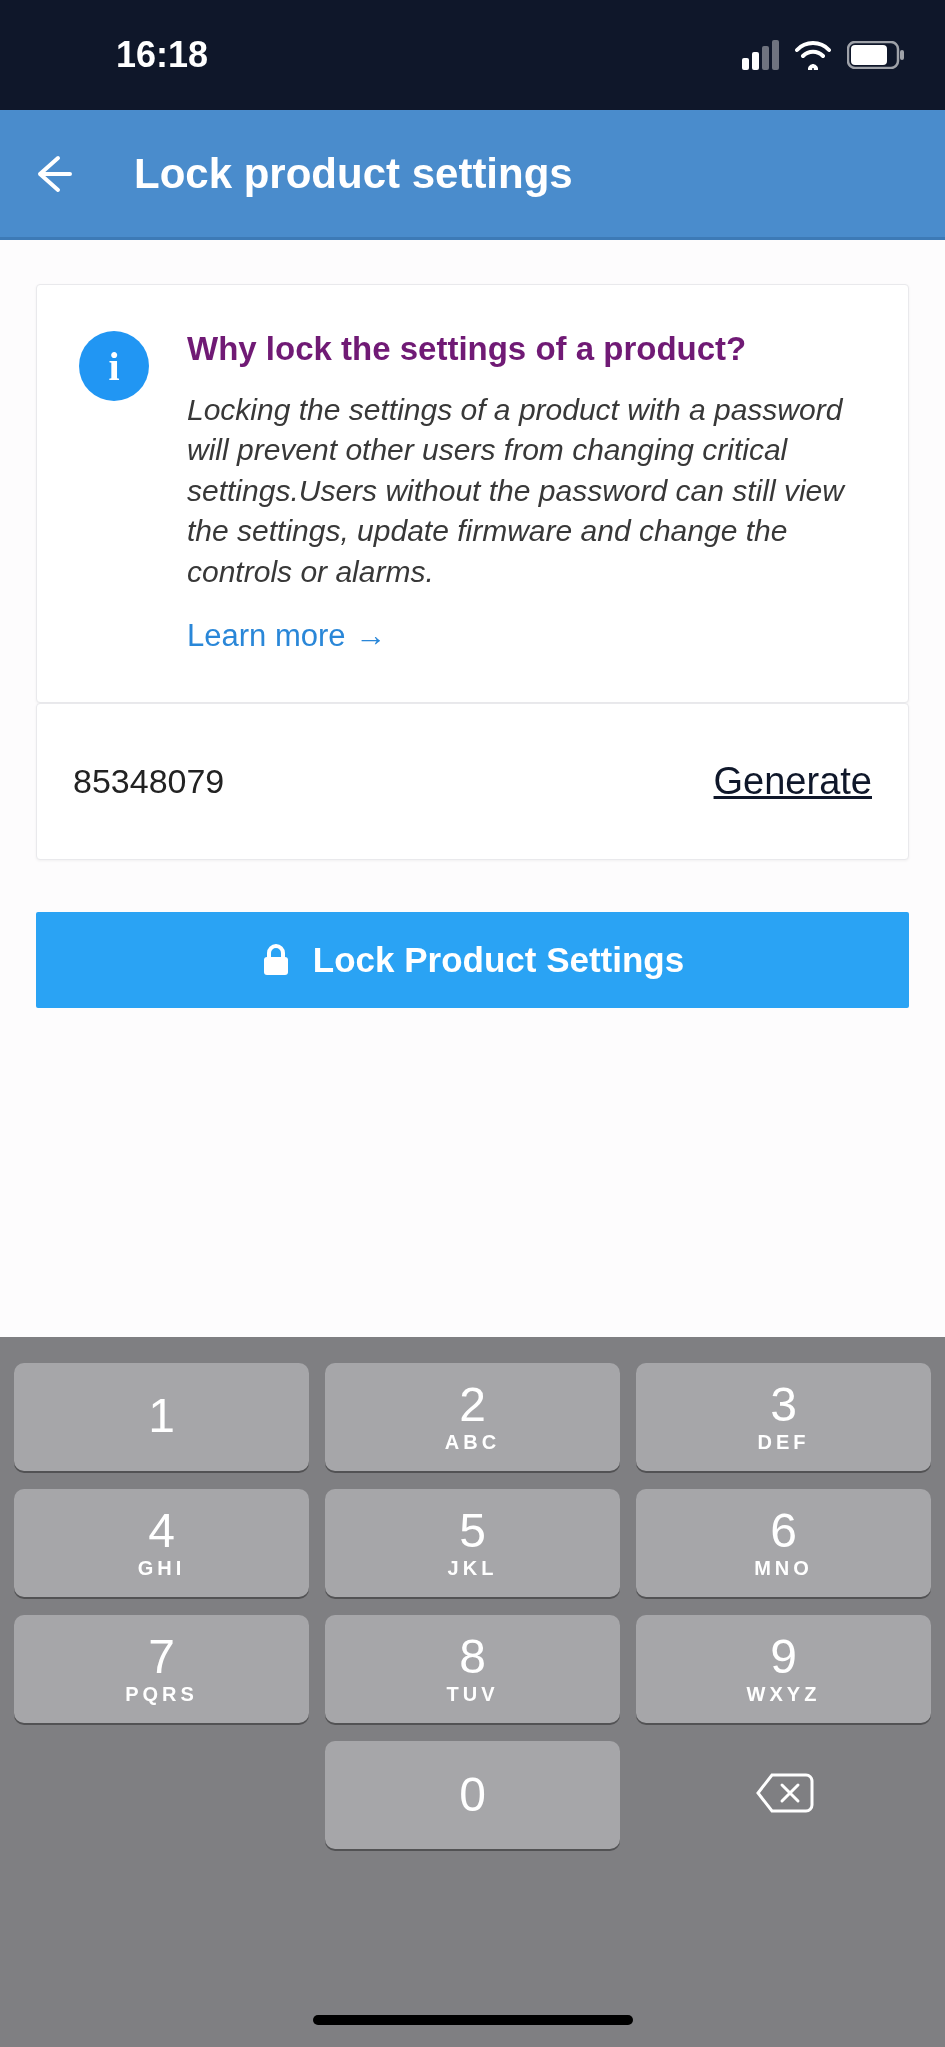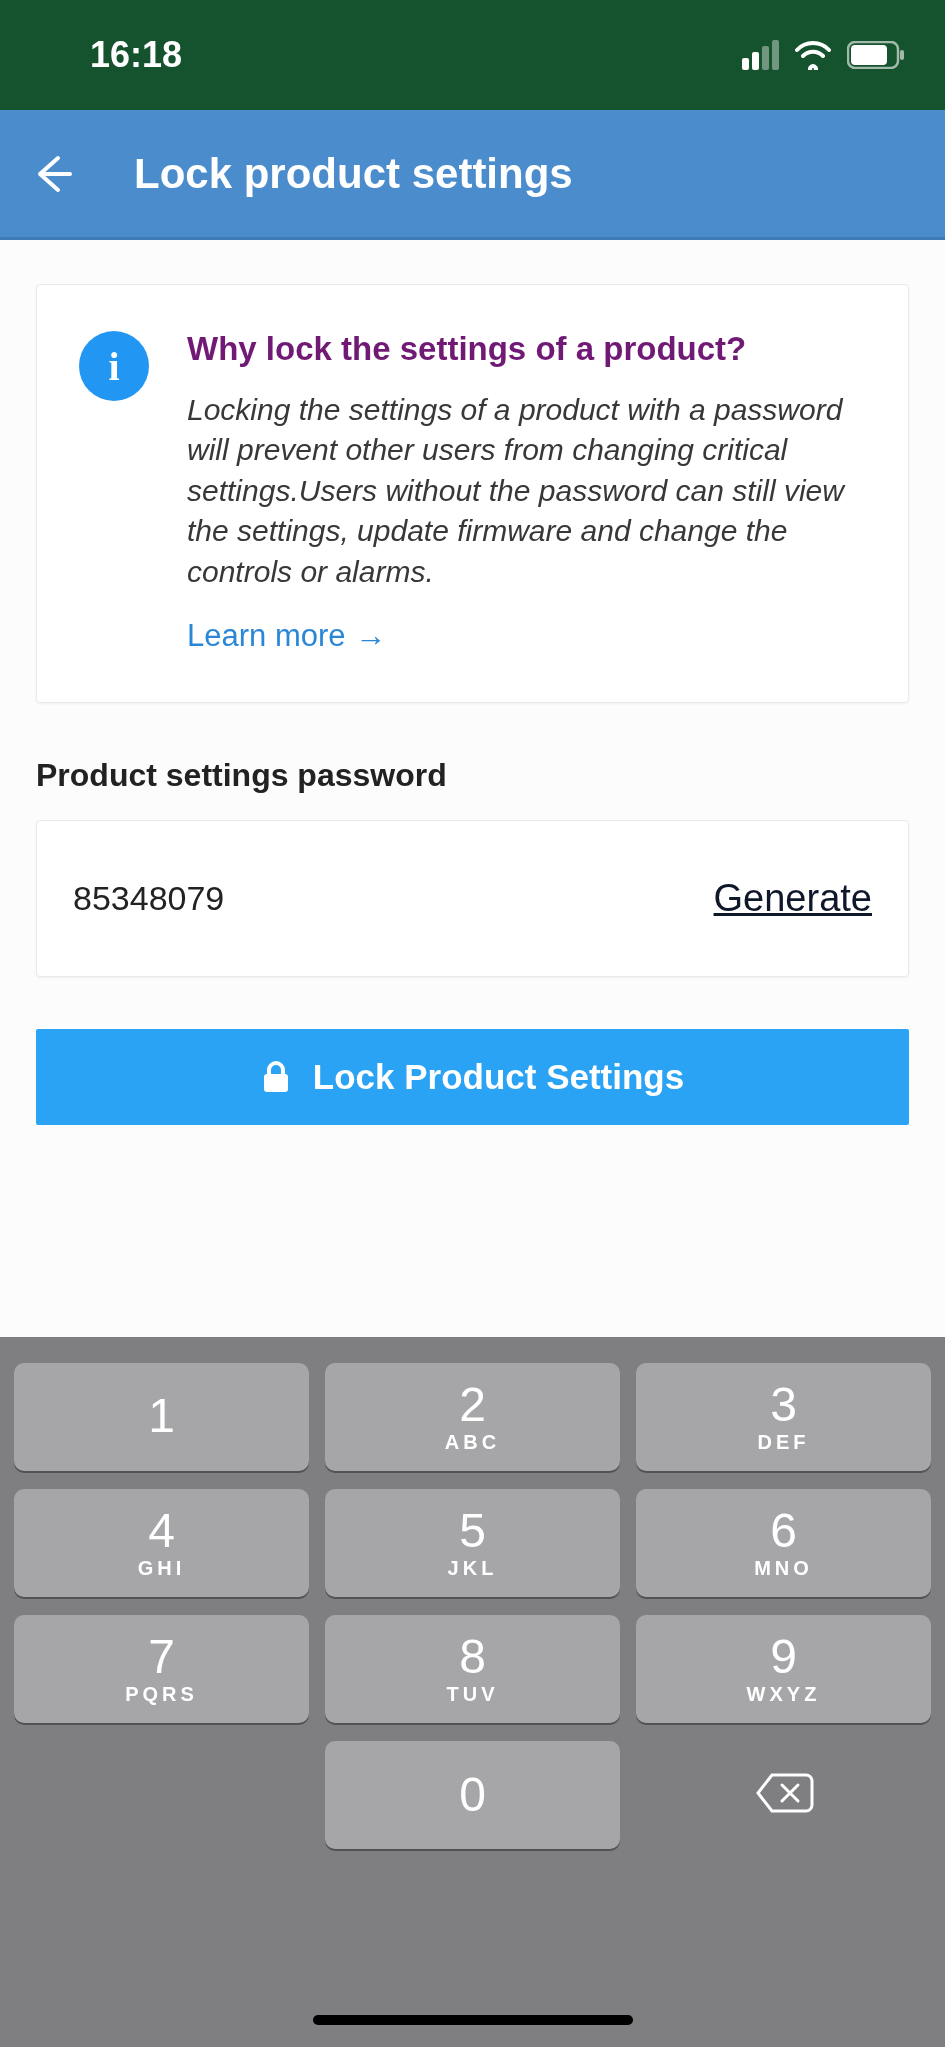--- a/index.html
+++ b/index.html
@@ -1,17 +1,17 @@
 <!DOCTYPE html>
 <html><head>
 <meta charset="utf-8">
 <style>
   * { box-sizing: border-box; margin: 0; padding: 0; }
   html, body { width: 945px; height: 2047px; font-family: -apple-system, Helvetica, Arial, sans-serif; background:#fdfcfd; overflow:hidden; }
-  .status-bar { background:#14532d; height:110px; display:flex; align-items:center; justify-content:space-between; padding:0 40px 0 90px; color:#fff; }
+  .status-bar { background:#0f172a; height:110px; display:flex; align-items:center; justify-content:space-between; padding:0 40px 0 116px; color:#fff; }
   .status-time { font-size:36px; font-weight:700; }
   .status-right { display:flex; align-items:center; gap:14px; }
   .header { background:#4a8ccc; height:130px; display:flex; align-items:center; padding:0 30px; color:#fff; border-bottom:3px solid #3d7ab6; }
   .back-arrow svg { display:block; }
   .header-title { font-size:42px; font-weight:700; margin-left:60px; }
   .content { padding:44px 36px 0 36px; }
   .info-card { background:#fff; border:1px solid #e9e9ec; border-radius:4px; box-shadow:0 1px 3px rgba(0,0,0,0.05); padding:42px 42px 48px 42px; display:flex; gap:38px; }
   .info-icon { width:70px; height:70px; border-radius:50%; background:#2196f3; display:flex; align-items:center; justify-content:center; flex:0 0 70px; margin-top:4px;}
   .info-icon span { color:#fff; font-size:40px; font-weight:700; font-family: Georgia, serif;}
   .info-text h2 { font-size:33px; font-weight:700; color:#701a75; line-height:1.35; margin-bottom:18px;}
@@ -84,21 +84,20 @@
     <div class="info-text">
       <h2>Why lock the settings of a product?</h2>
       <p>Locking the settings of a product with a password will prevent other users from changing critical settings.Users without the password can still view the settings, update firmware and change the controls or alarms.</p>
       <a class="learn-more">
         <span>Learn more</span>
         <span class="arrow">→</span>
       </a>
     </div>
   </div>
 
-  <div class="section-label">Product settings password</div>
 
   <div class="password-card">
     <input class="password-input" value="85348079" style="">
     <a class="generate">Generate</a>
   </div>
 
   <div class="lock-btn">
     <span>
       <svg width="30" height="34" viewBox="0 0 30 34">
           <rect x="3" y="14" width="24" height="18" rx="3" fill="#fff"></rect>

